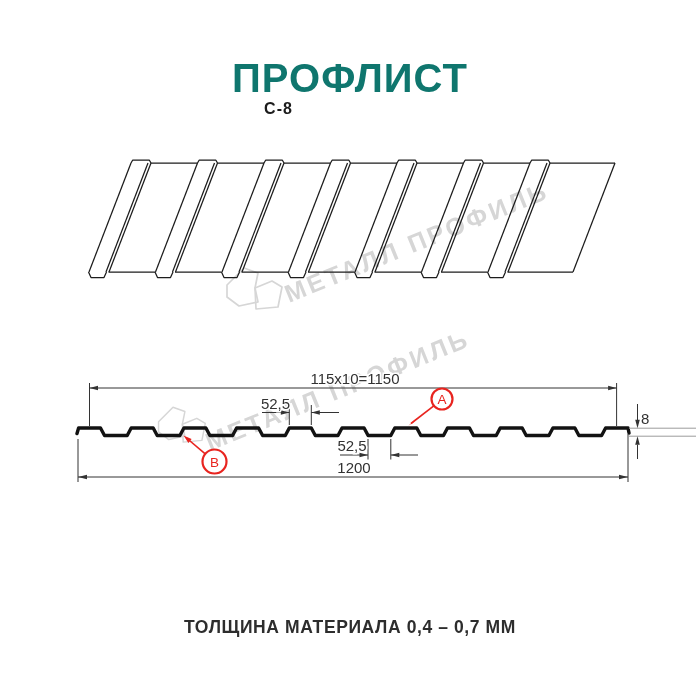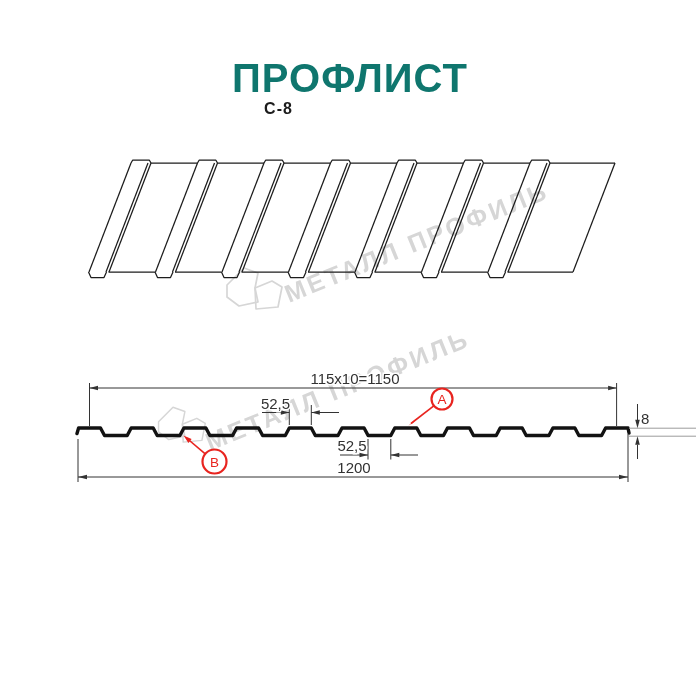--- a/index.html
+++ b/index.html
@@ -153,13 +153,14 @@
       <circle class="redring" cx="442" cy="399" r="10.5"></circle>
       <text class="redtext mid" x="442" y="403.8">А</text>
 
       <line class="redline" x1="205.2" y1="453.9" x2="186.5" y2="438"></line>
       <polygon class="redfill" points="183.5,435.5 188.4,442.9 191.6,439.1"></polygon>
       <circle class="redring" cx="214.5" cy="461.5" r="12"></circle>
       <text class="redtext mid" x="214.5" y="466.5">В</text>
     </g>
   </svg>
 
+  <div class="footer">ТОЛЩИНА МАТЕРИАЛА 0,4 – 0,7 ММ</div>
 </div>
 
 </body></html>

